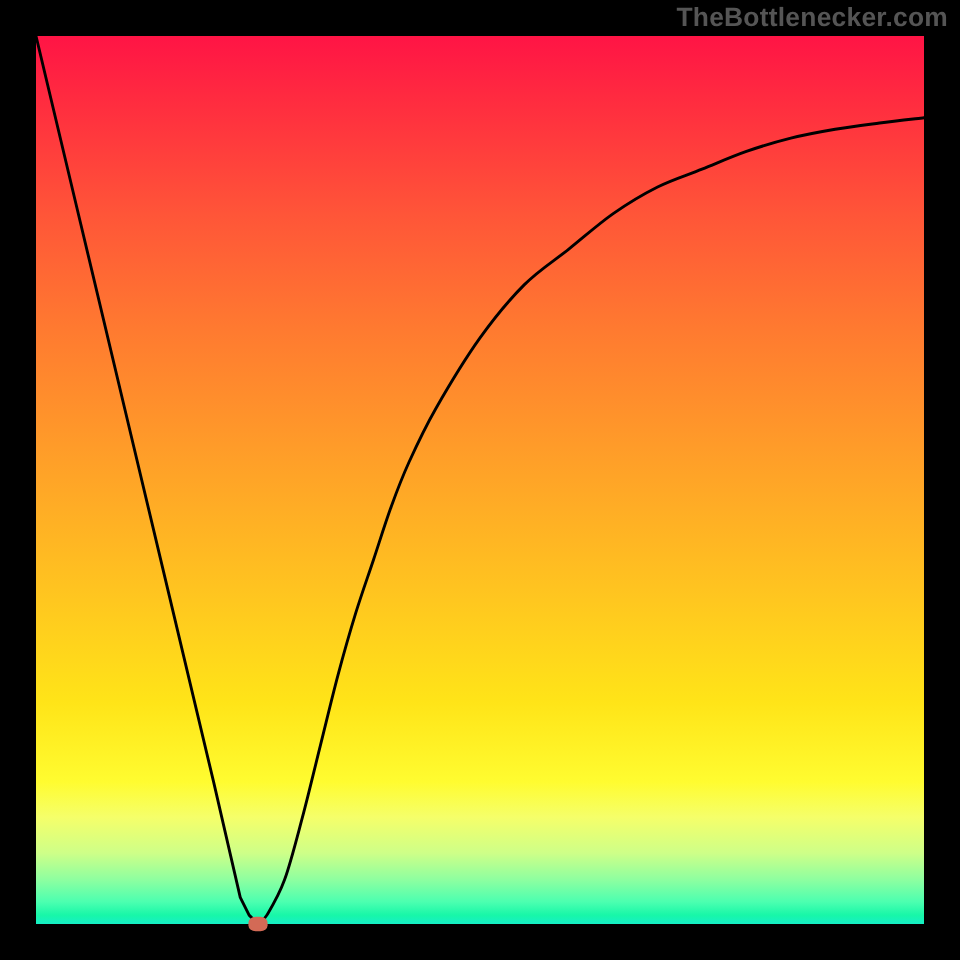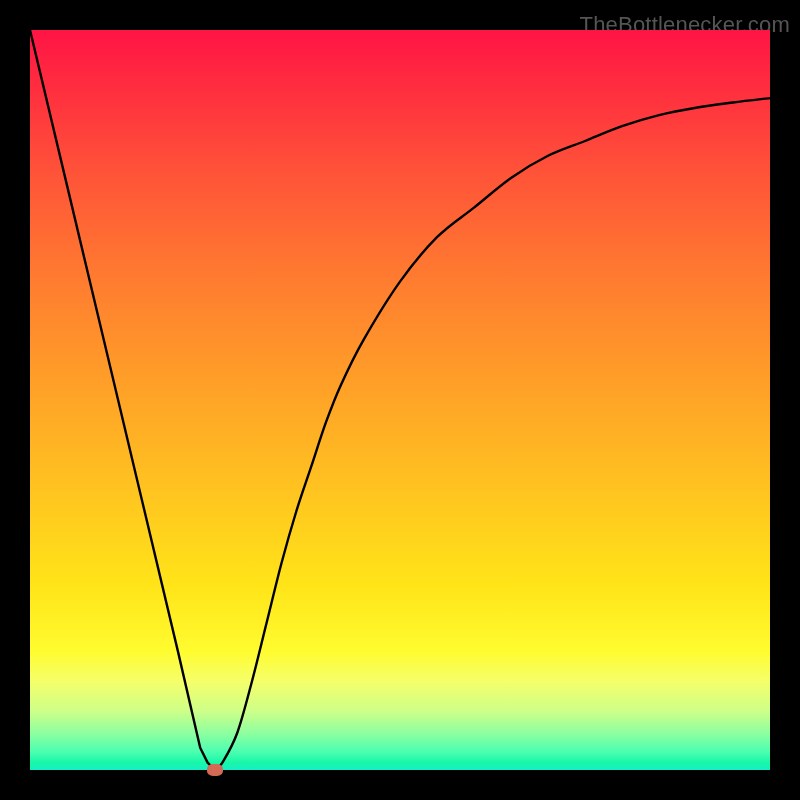--- a/index.html
+++ b/index.html
@@ -12,25 +12,25 @@
     overflow: hidden;
   }
   .frame {
     position: relative;
     width: 800px;
     height: 800px;
     background: #000;
   }
   .watermark {
     position: absolute;
-    top: 12px;
+    top: 2px;
     right: 10px;
     color: #555;
     font-size: 22px;
-    font-weight: 400;
+    font-weight: 700;
     letter-spacing: 0.2px;
     user-select: none;
   }
   .plot-area {
     position: absolute;
     left: 30px;
     top: 30px;
     width: 740px;
     height: 740px;
     

